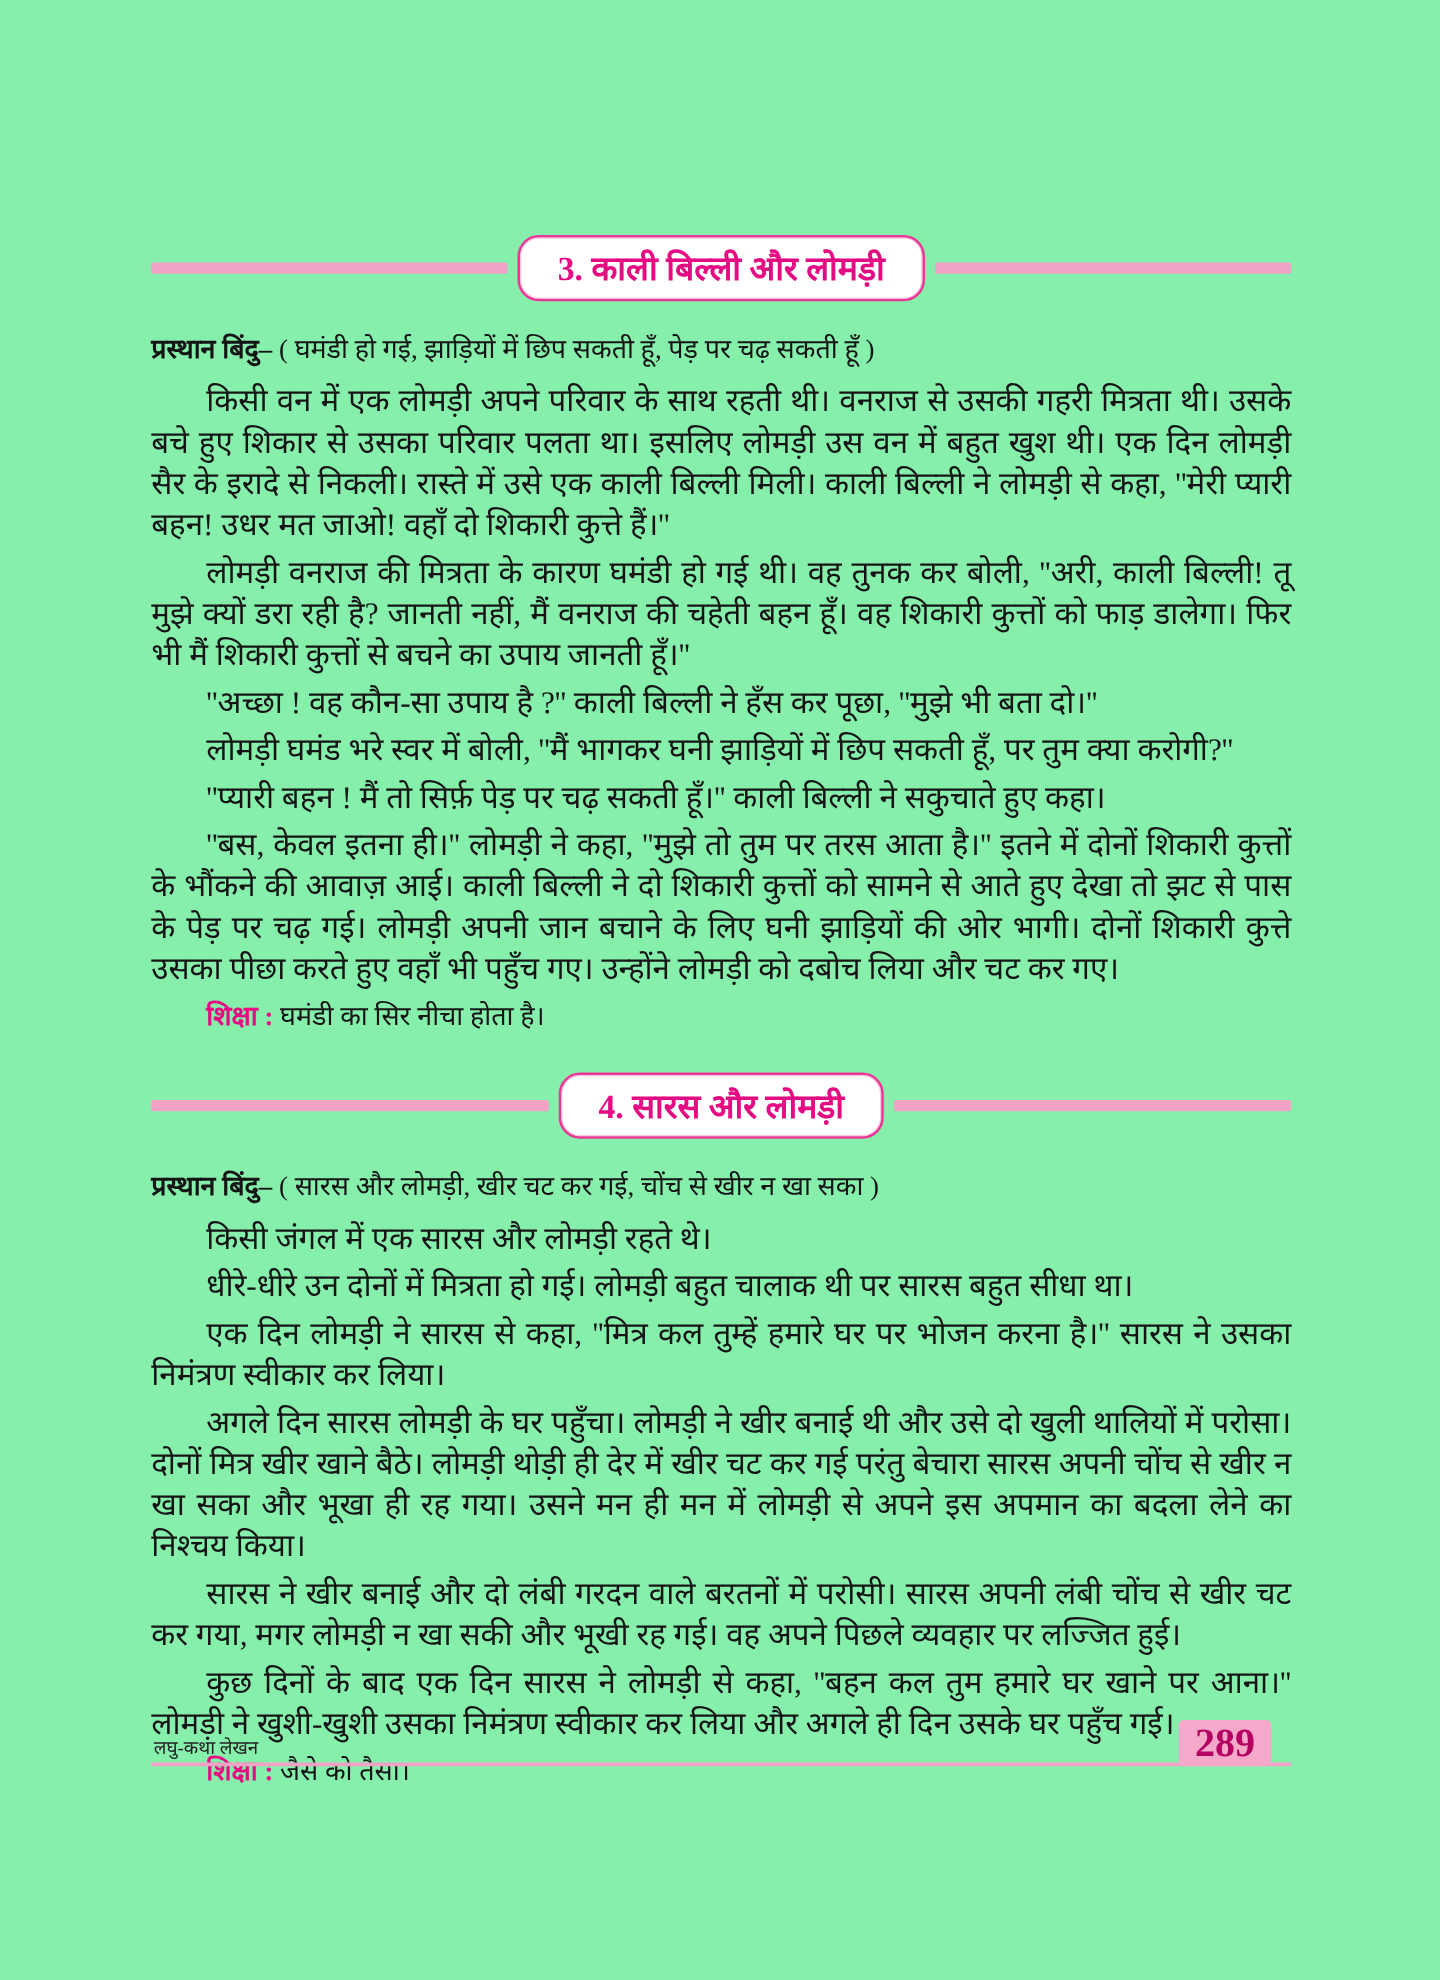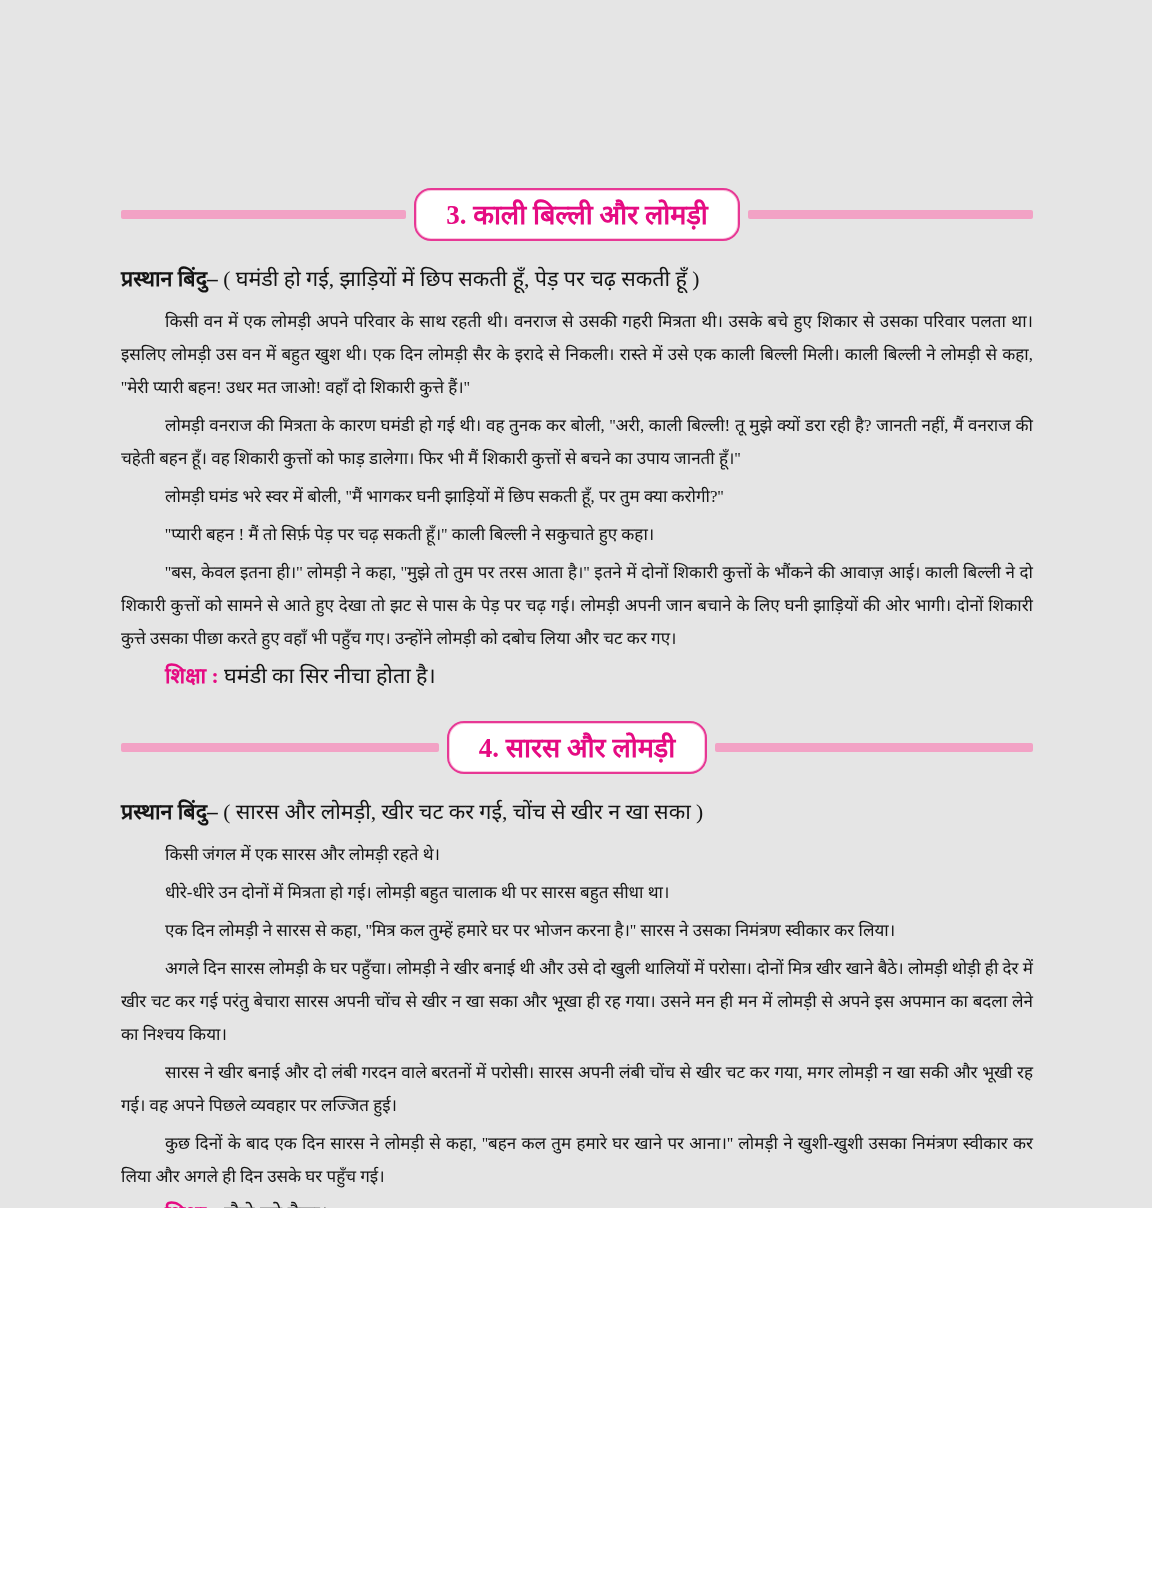--- a/index.html
+++ b/index.html
@@ -1,20 +1,20 @@
 <!DOCTYPE html>
 <html lang="hi"><head>
 <meta charset="utf-8">
 <style>
   html, body { margin: 0; padding: 0; background: #ffffff; }
   .page {
     position: relative;
     width: 1152px;
-    height: 1208px;
-    background: #e5e5e5;
+    height: 1584px;
+    background: #86efac;
     font-family: "Liberation Serif", "DejaVu Serif", serif;
     color: #141414;
     overflow: hidden;
   }
   .content {
     position: absolute;
     left: 121px;
     right: 119px;
     top: 188px;
   }
@@ -45,21 +45,21 @@
   }
   
   .prompt {
     margin: 0 0 9px 0;
     font-size: 21.5px;
     line-height: 33px;
   }
   .prompt .label { font-weight: bold; }
   .para {
     margin: 0 0 5px 0;
-    font-size: 17px;
+    font-size: 25px;
     line-height: 33px;
     text-indent: 44px;
     text-align: justify;
   }
   .moral {
     margin: 2px 0 6px 0;
     font-size: 21.5px;
     line-height: 33px;
     text-indent: 44px;
   }
@@ -117,20 +117,21 @@
       <div class="banner-line"></div>
     </div>
 
     <p class="prompt">
       <span class="label">प्रस्थान बिंदु–</span>
       <span>( घमंडी हो गई, झाड़ियों में छिप सकती हूँ, पेड़ पर चढ़ सकती हूँ )</span>
     </p>
 
     <p class="para">किसी वन में एक लोमड़ी अपने परिवार के साथ रहती थी। वनराज से उसकी गहरी मित्रता थी। उसके बचे हुए शिकार से उसका परिवार पलता था। इसलिए लोमड़ी उस वन में बहुत खुश थी। एक दिन लोमड़ी सैर के इरादे से निकली। रास्ते में उसे एक काली बिल्ली मिली। काली बिल्ली ने लोमड़ी से कहा, ''मेरी प्यारी बहन! उधर मत जाओ! वहाँ दो शिकारी कुत्ते हैं।''</p>
     <p class="para">लोमड़ी वनराज की मित्रता के कारण घमंडी हो गई थी। वह तुनक कर बोली, ''अरी, काली बिल्ली! तू मुझे क्यों डरा रही है? जानती नहीं, मैं वनराज की चहेती बहन हूँ। वह शिकारी कुत्तों को फाड़ डालेगा। फिर भी मैं शिकारी कुत्तों से बचने का उपाय जानती हूँ।''</p>
+    <p class="para">''अच्छा ! वह कौन-सा उपाय है ?'' काली बिल्ली ने हँस कर पूछा, ''मुझे भी बता दो।''</p>
     <p class="para">लोमड़ी घमंड भरे स्वर में बोली, ''मैं भागकर घनी झाड़ियों में छिप सकती हूँ, पर तुम क्या करोगी?''</p>
     <p class="para">''प्यारी बहन ! मैं तो सिर्फ़ पेड़ पर चढ़ सकती हूँ।'' काली बिल्ली ने सकुचाते हुए कहा।</p>
     <p class="para">''बस, केवल इतना ही।'' लोमड़ी ने कहा, ''मुझे तो तुम पर तरस आता है।'' इतने में दोनों शिकारी कुत्तों के भौंकने की आवाज़ आई। काली बिल्ली ने दो शिकारी कुत्तों को सामने से आते हुए देखा तो झट से पास के पेड़ पर चढ़ गई। लोमड़ी अपनी जान बचाने के लिए घनी झाड़ियों की ओर भागी। दोनों शिकारी कुत्ते उसका पीछा करते हुए वहाँ भी पहुँच गए। उन्होंने लोमड़ी को दबोच लिया और चट कर गए।</p>
 
     <p class="moral">
       <span class="label">शिक्षा :</span>
       <span>घमंडी का सिर नीचा होता है।</span>
     </p>
 
     <div class="banner-row second">

